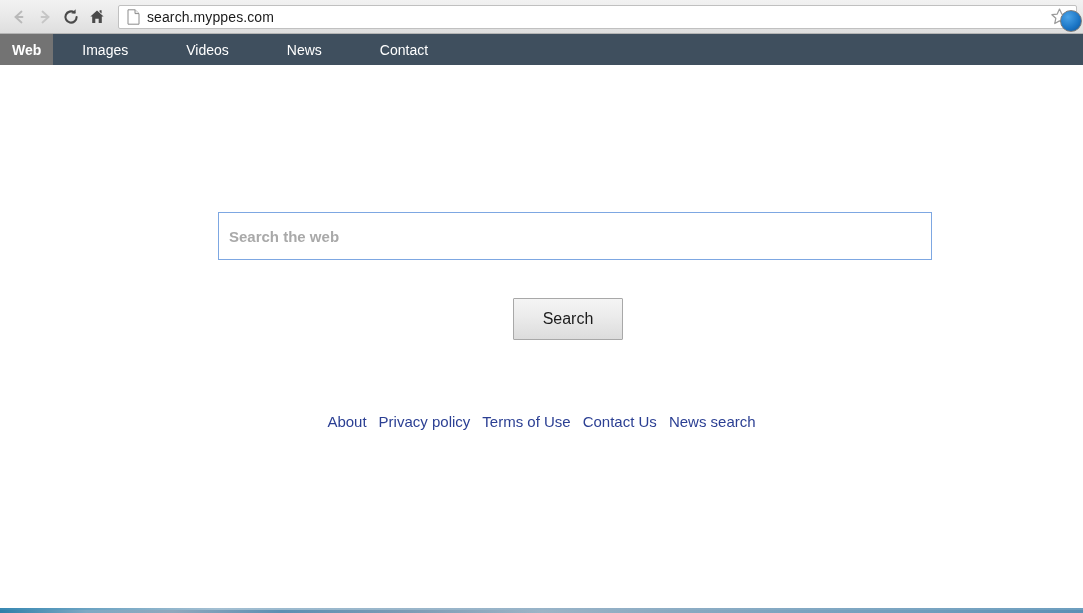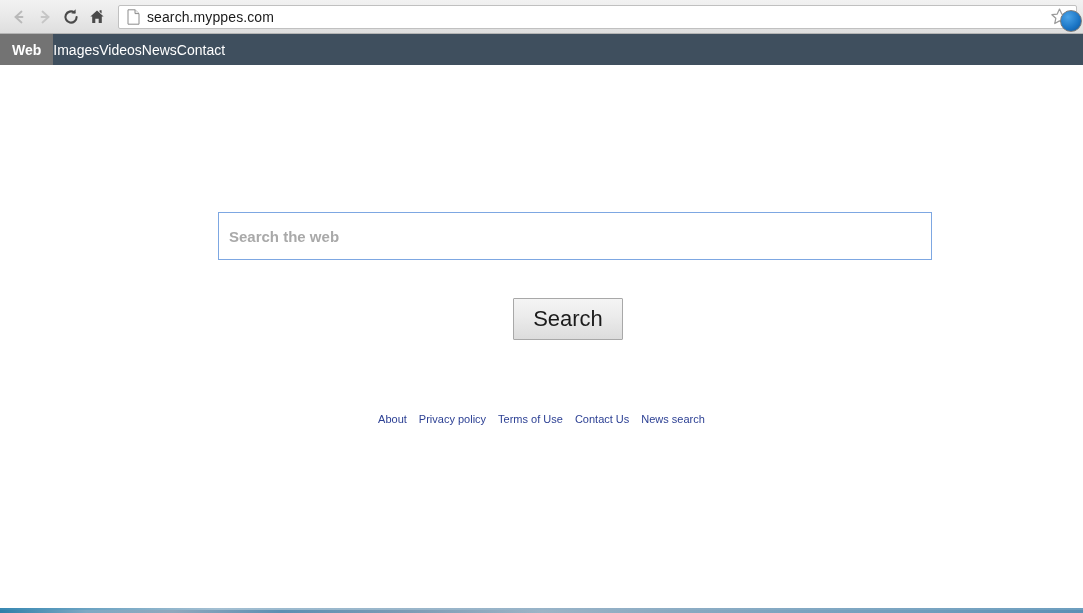--- a/index.html
+++ b/index.html
@@ -88,21 +88,21 @@
     top: 34px; left: 0;
     width: 1083px;
     height: 31px;
     background: #3f4f5e;
     display: flex;
     align-items: stretch;
   }
   .sitenav .tab {
     display: flex;
     align-items: center;
-    padding: 0 0;
+    padding: 0 29px;
     font-size: 14px;
     color: #ffffff;
     font-family: "Liberation Sans", sans-serif;
     white-space: nowrap;
     cursor: pointer;
   }
   .sitenav .tab.active {
     background: #737373;
     font-weight: bold;
     padding: 0 12px;
@@ -144,38 +144,38 @@
   .search-button {
     position: absolute;
     left: 513px;
     top: 233px;
     width: 110px;
     height: 42px;
     background: linear-gradient(to bottom, #f4f4f4 0%, #ebebeb 45%, #dcdcdc 100%);
     border: 1px solid #a8a8a8;
     border-radius: 1px;
     font-family: "Liberation Sans", sans-serif;
-    font-size: 22px;
+    font-size: 16px;
     color: #1b1b1b;
     cursor: pointer;
     box-sizing: border-box;
   }
 
   .footer-links {
     position: absolute;
     left: 0;
     top: 348px;
     width: 1083px;
     text-align: center;
     font-size: 0;
   }
   .footer-links a {
     display: inline-block;
     font-family: "Liberation Sans", sans-serif;
-    font-size: 11px;
+    font-size: 15px;
     color: #2b3f93;
     text-decoration: none;
     margin: 0 6px;
     white-space: nowrap;
   }
 
   .bottom-bar {
     position: absolute;
     left: 0;
     bottom: 0;

